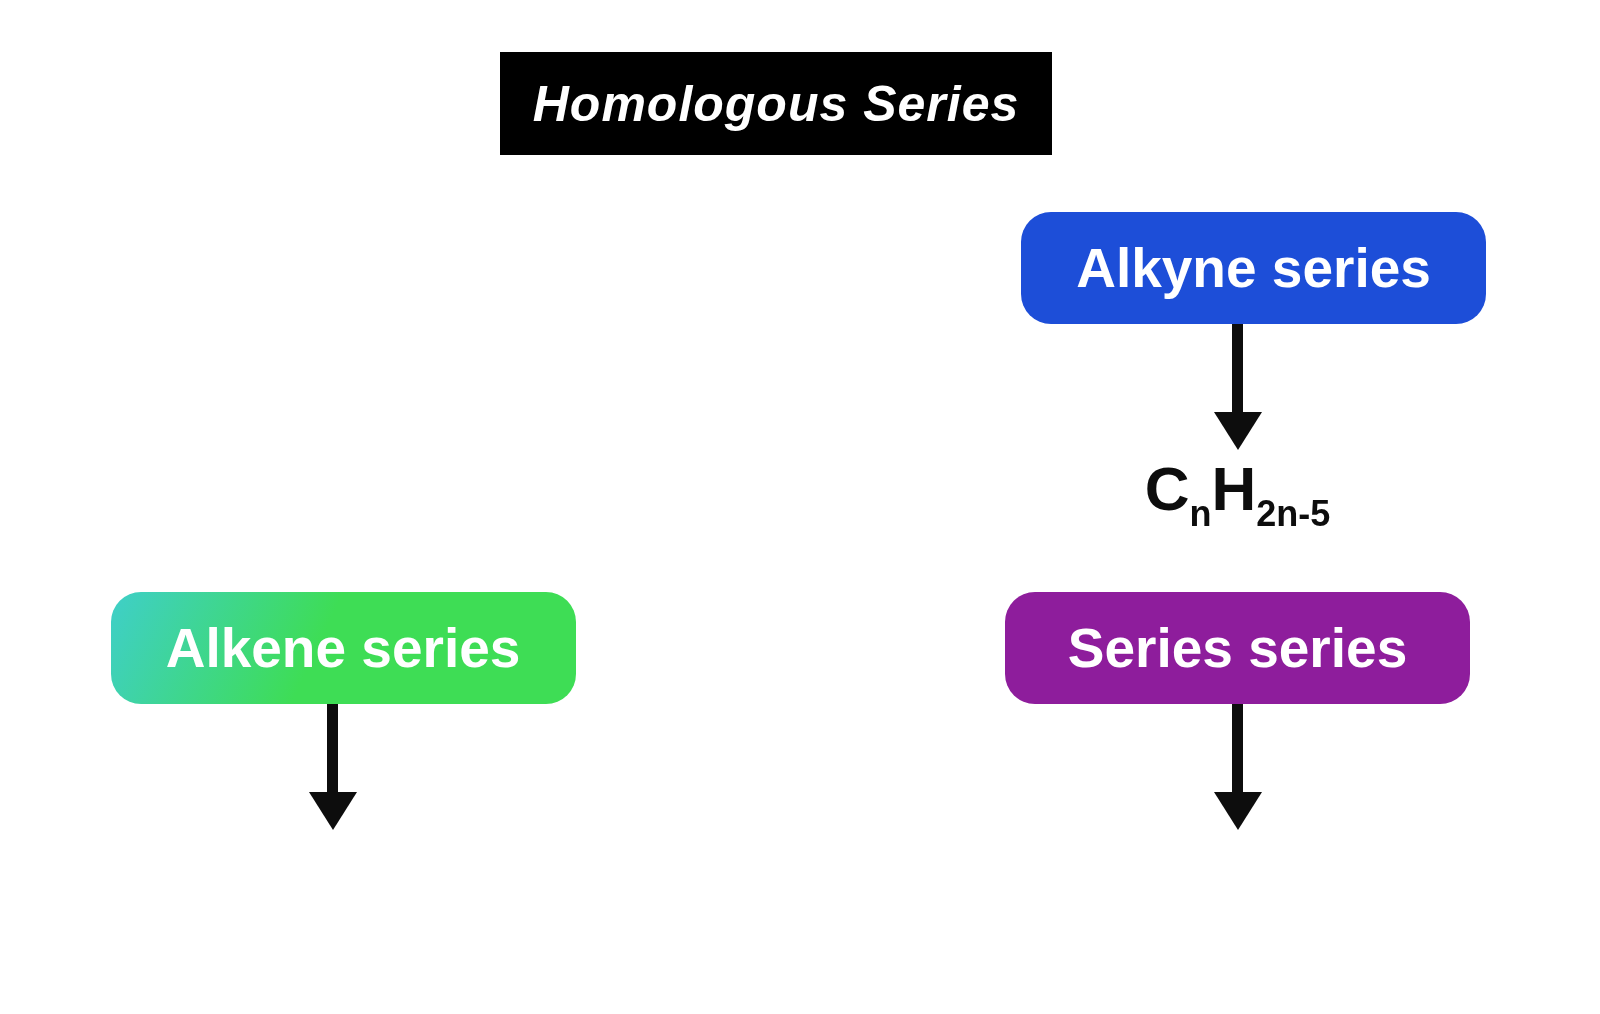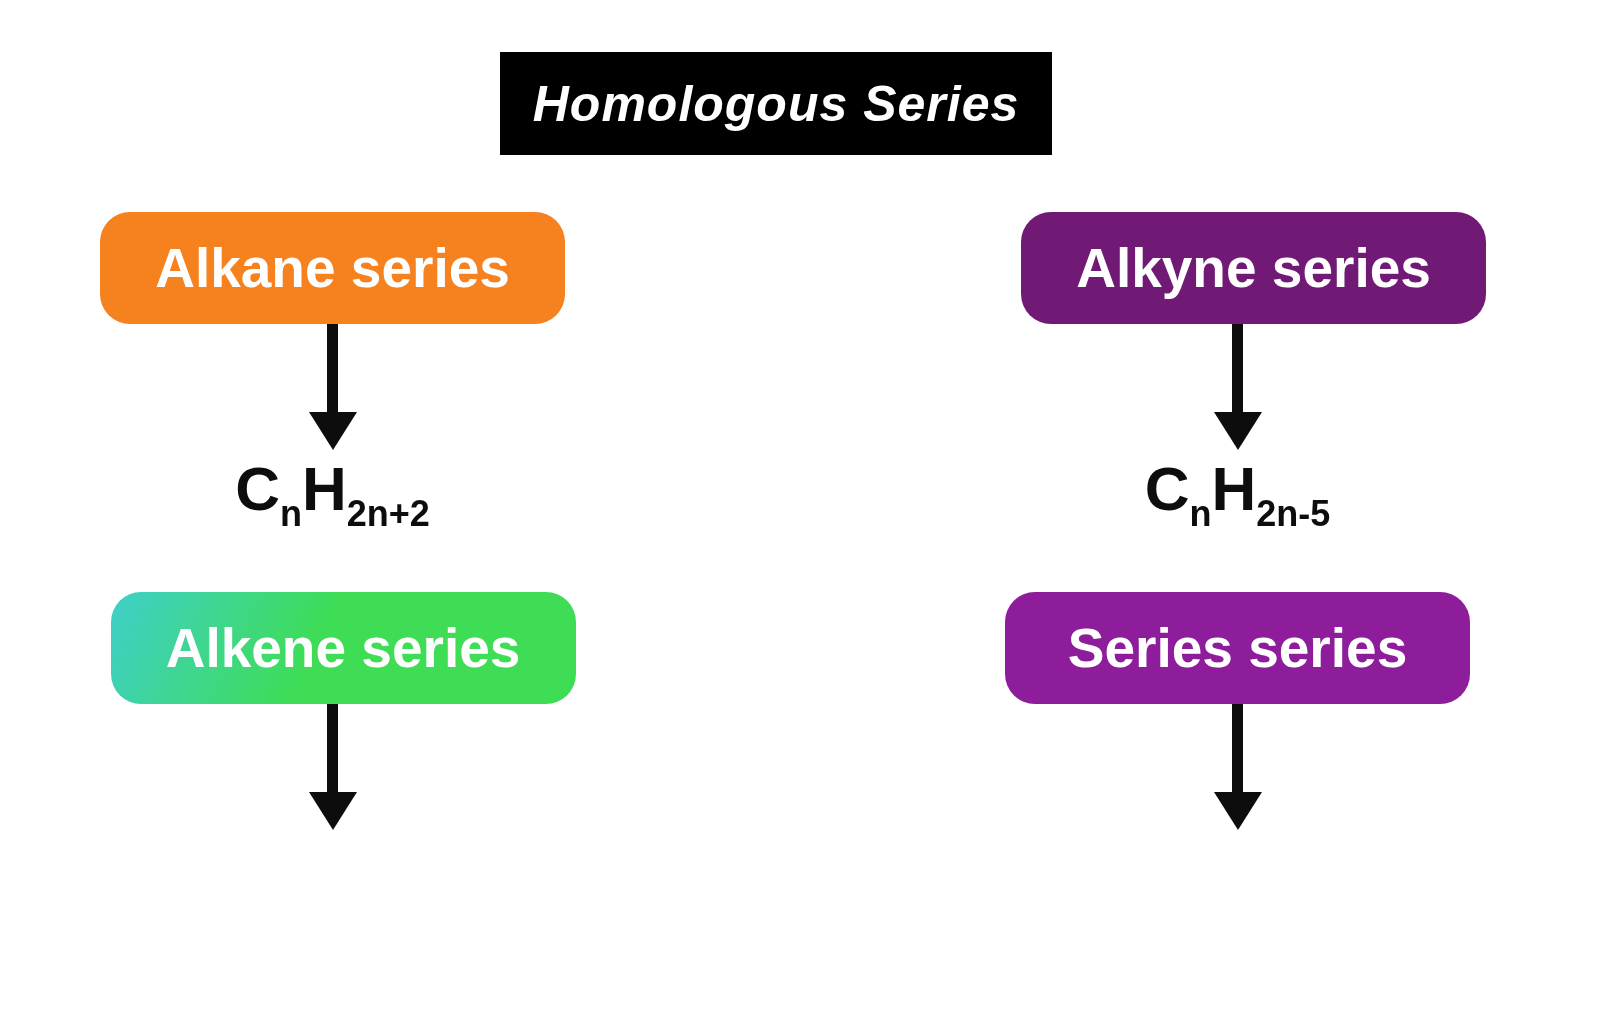--- a/index.html
+++ b/index.html
@@ -89,33 +89,23 @@
 </style>
 </head>
 <body>
 
 <div class="stage">
 
   <div class="title-banner">
     <span class="title-text">Homologous Series</span>
   </div>
 
-  <div class="card" style="left:100px; top:212px;">
-    <div class="pill" style="background: rgb(245, 129, 31);">
-      <span class="pill-label">Alkane series</span>
-    </div>
-    <div class="arrow">
-      <div class="arrow-line"></div>
-      <div class="arrow-head"></div>
-    </div>
-    <div class="formula"><span>C</span><span class="sub">n</span><span>H</span><span class="sub">2n+2</span><span></span></div>
-  </div>
 
   <div class="card" style="left:1005px; top:212px;">
-    <div class="pill" style="background: #701a75; margin-left: 32px;">
+    <div class="pill" style="background: #1d4ed8; margin-left: 32px;">
       <span class="pill-label">Alkyne series</span>
     </div>
     <div class="arrow">
       <div class="arrow-line"></div>
       <div class="arrow-head"></div>
     </div>
     <div class="formula"><span>C</span><span class="sub">n</span><span>H</span><span class="sub">2n-5</span><span></span></div>
   </div>
 
   <div class="card" style="left:100px; top:592px;">

